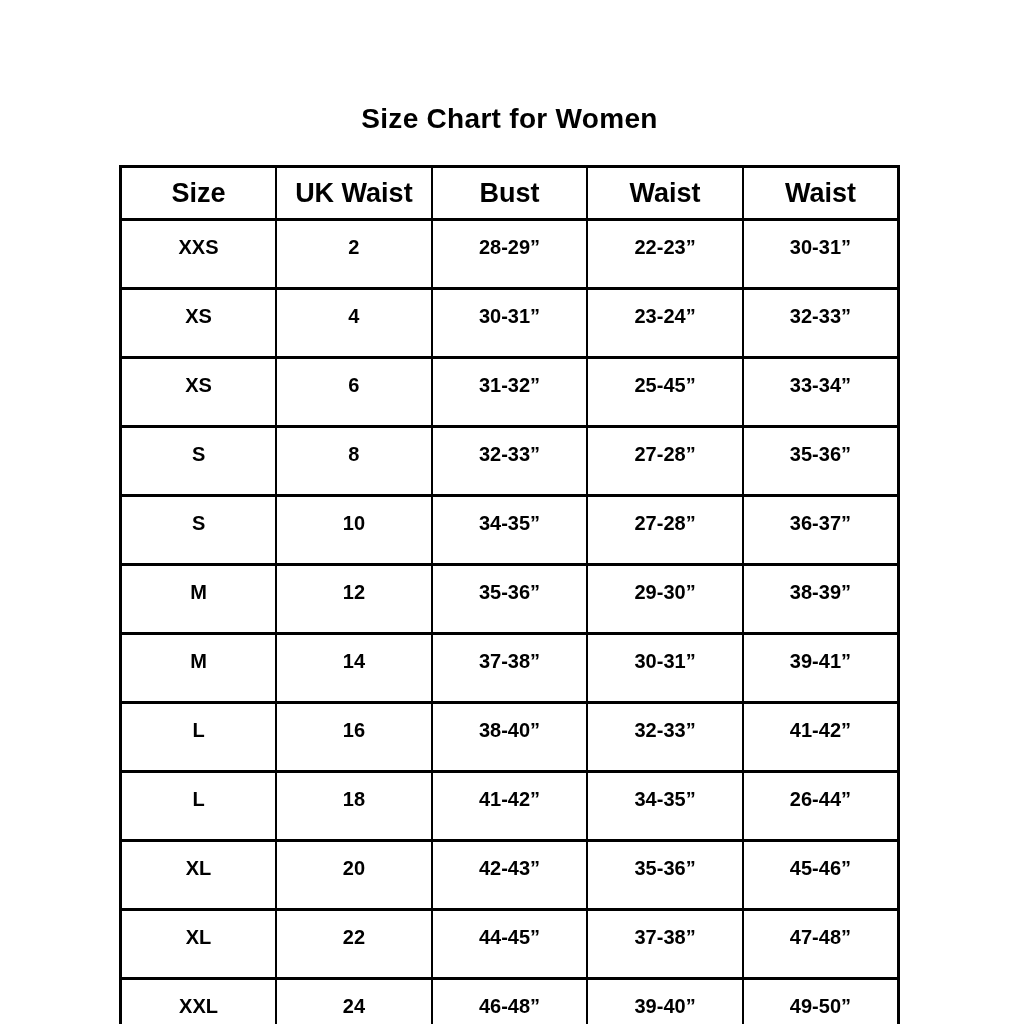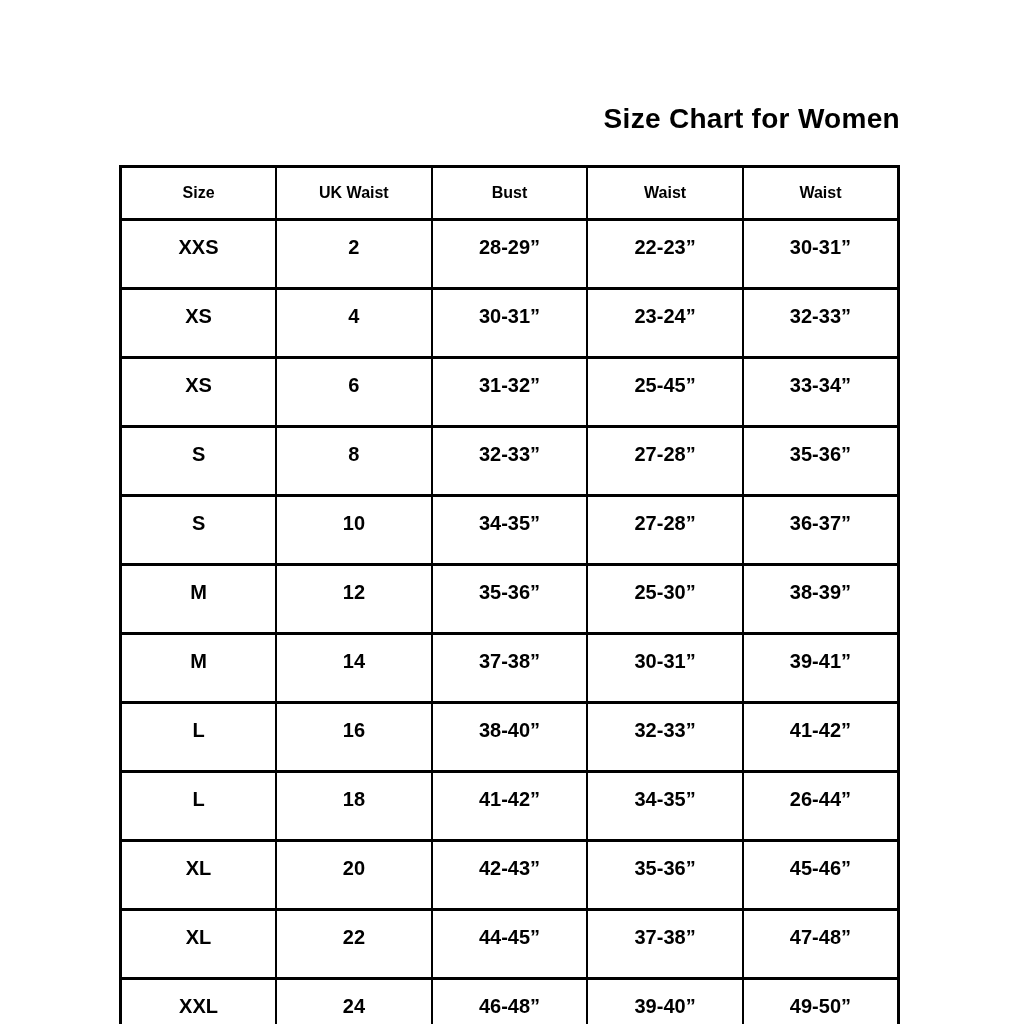--- a/index.html
+++ b/index.html
@@ -14,21 +14,21 @@
     background: #ffffff;
     font-family: "Liberation Sans", sans-serif;
     color: #000000;
     overflow: hidden;
   }
   .title {
     position: absolute;
     top: 103px;
     left: 119px;
     width: 781px;
-    text-align: right;
+    text-align: center;
     font-size: 28px;
     font-weight: bold;
     line-height: 32px;
     letter-spacing: 0.3px;
     color: #000000;
   }
   table.size-table {
     position: absolute;
     left: 119px;
     top: 165px;
@@ -46,21 +46,21 @@
     text-align: center;
     vertical-align: middle;
     font-weight: bold;
     color: #000000;
     padding: 0;
     overflow: hidden;
     white-space: nowrap;
   }
   table.size-table th {
     height: 50px;
-    font-size: 16px;
+    font-size: 27px;
   }
   table.size-table td {
     height: 53px;
     font-size: 20px;
     padding-bottom: 13px;
     margin-left: 32px;
   }
 </style>
 </head>
 <body>
@@ -111,21 +111,21 @@
           <td>S</td>
           <td>10</td>
           <td>34-35”</td>
           <td>27-28”</td>
           <td>36-37”</td>
         </tr>
         <tr>
           <td>M</td>
           <td>12</td>
           <td>35-36”</td>
-          <td>25-30”</td>
+          <td>29-30”</td>
           <td>38-39”</td>
         </tr>
         <tr>
           <td>M</td>
           <td>14</td>
           <td>37-38”</td>
           <td>30-31”</td>
           <td>39-41”</td>
         </tr>
         <tr>

